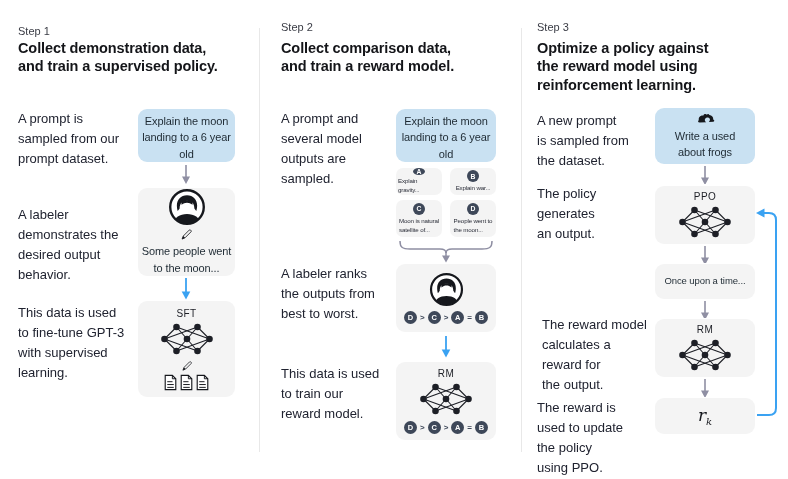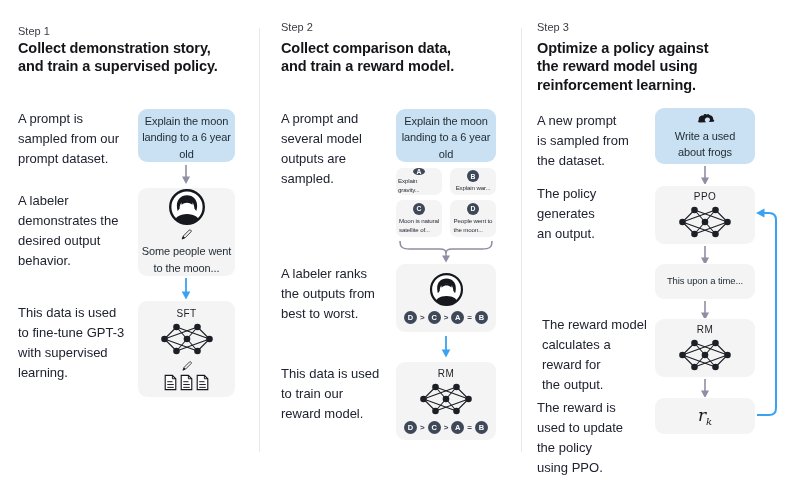--- a/index.html
+++ b/index.html
@@ -98,27 +98,27 @@
       <polygon points="0.7,13.5 9.3,13.5 5,21.5" fill="#3aa2f2"></polygon>
     </g>
   </defs>
 </svg>
 
 <div class="divider" style="left:259px"></div>
 <div class="divider" style="left:521px"></div>
 
 <section>
   <div class="step-label" style="left:18px;top:25px">Step 1</div>
-  <div class="col-title" style="left:18px;top:39px">Collect demonstration story,
+  <div class="col-title" style="left:18px;top:39px">Collect demonstration data,
 and train a supervised policy.</div>
 
   <div class="caption" style="left:18px;top:109px">A prompt is
 sampled from our
 prompt dataset.</div>
-  <div class="caption" style="left:18px;top:191px">A labeler
+  <div class="caption" style="left:18px;top:205px">A labeler
 demonstrates the
 desired output
 behavior.</div>
   <div class="caption" style="left:18px;top:303px">This data is used
 to fine-tune GPT-3
 with supervised
 learning.</div>
 
   <div class="box prompt-box" style="left:138px;top:109px;width:97px;height:53px">
     <svg width="17" height="17" viewBox="0 0 20 20" class="icon-gap">
@@ -293,21 +293,21 @@
     <svg width="54" height="36" viewBox="0 0 72 48">
         <use href="#net"></use>
       </svg>
   </div>
 
   <svg class="arrow" style="left:700px;top:246px" width="10" height="17" viewBox="0 0 10 17">
       <use href="#arrow-g"></use>
     </svg>
 
   <div class="box model-box" style="left:655px;top:264px;width:100px;height:35px">
-    <div class="box-text" style="font-size:9.5px">This upon a time...</div>
+    <div class="box-text" style="font-size:9.5px">Once upon a time...</div>
   </div>
 
   <svg class="arrow" style="left:700px;top:301px" width="10" height="17" viewBox="0 0 10 17">
       <use href="#arrow-g"></use>
     </svg>
 
   <div class="box model-box" style="left:655px;top:319px;width:100px;height:58px">
     <div class="model-label">RM</div>
     <svg width="54" height="36" viewBox="0 0 72 48">
         <use href="#net"></use>

